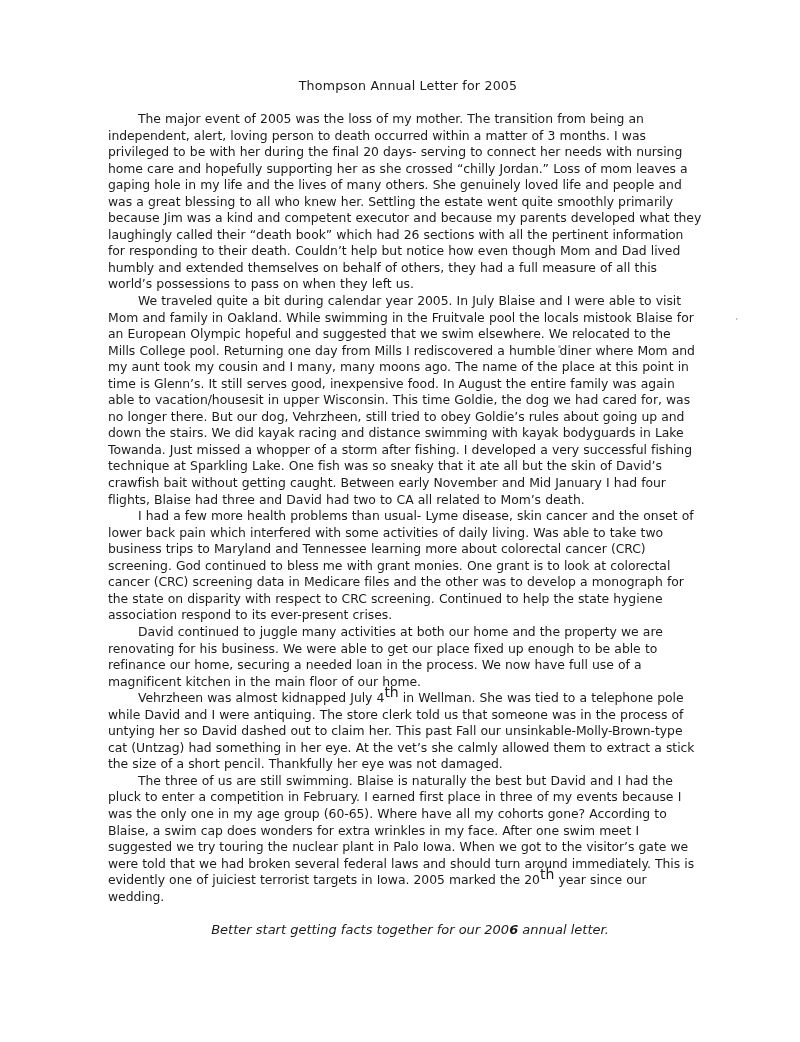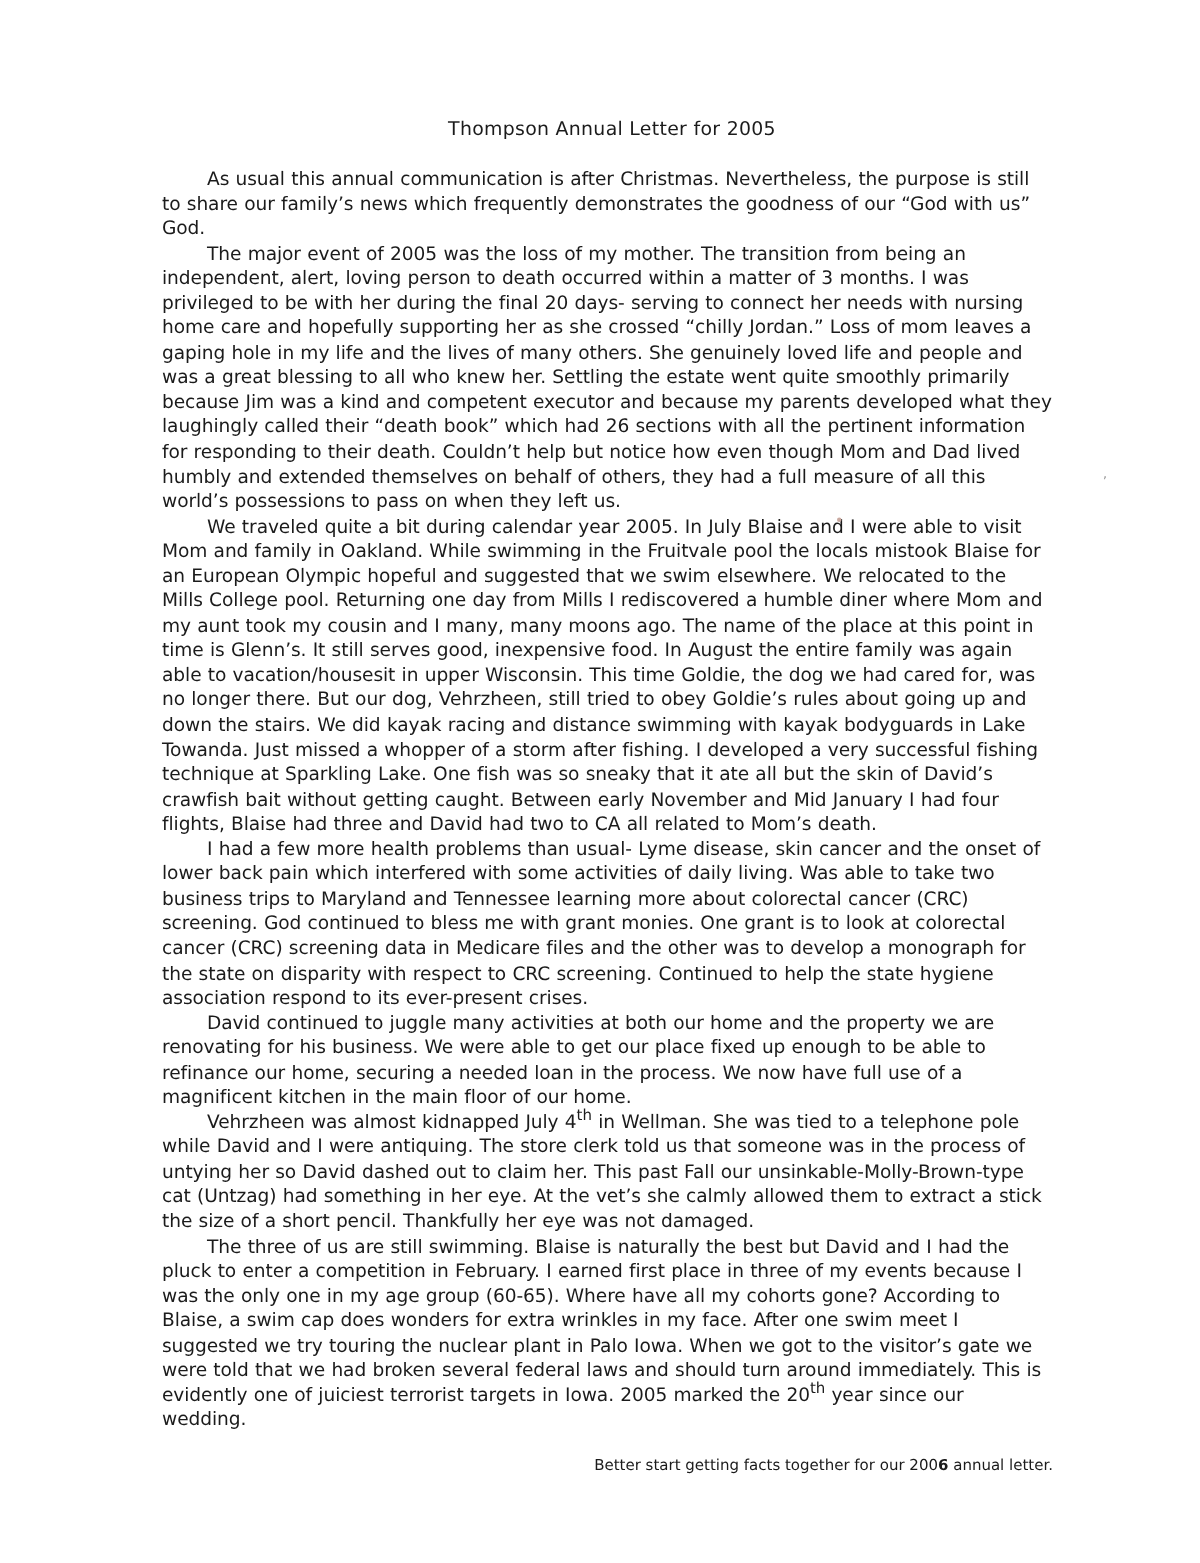--- a/index.html
+++ b/index.html
@@ -32,27 +32,28 @@
   .body-text p {
     margin: 0;
     font-size: 12.4px;
     line-height: 1.335;
     text-align: left;
     text-indent: 30px;
     letter-spacing: -0.05px;
     word-spacing: 0.3px;
   }
   .closing {
-    text-align: right;
-    font-size: 10px;
+    text-align: center;
+    font-size: 13px;
     margin-top: 17px;
     padding-left: 10px;
+    font-style: italic;
   }
   sup {
-    font-size: 10px;
+    font-size: 14px;
     vertical-align: super;
     line-height: 0;
   }
   .bold-year {
     font-weight: bold;
   }
   .scan-mark {
     position: absolute;
     color: #9a9a9a;
     font-size: 9px;
@@ -73,21 +74,20 @@
   }
 </style>
 </head>
 <body>
 
 <div class="page">
 
   <div class="doc-title">Thompson Annual Letter for 2005</div>
 
   <div class="body-text">
-    <p>As usual this annual communication is after Christmas.  Nevertheless, the purpose is still to share our family’s news which frequently demonstrates the goodness of our “God with us” God.</p>
     <p>The major event of 2005 was the loss of my mother.  The transition from being an independent, alert, loving person to death occurred within a matter of 3 months.  I was privileged to be with her during the final 20 days- serving to connect her needs with nursing home care and hopefully supporting her as she crossed “chilly Jordan.”  Loss of mom leaves a gaping hole in my life and the lives of many others.  She genuinely loved life and people and was a great blessing to all who knew her.  Settling the estate went quite smoothly primarily because Jim was a kind and competent executor and because my parents developed what they laughingly called their “death book” which had 26 sections with all the pertinent information for responding to their death.  Couldn’t help but notice how even though Mom and Dad lived humbly and extended themselves on behalf of others, they had a full measure of all this world’s possessions to pass on when they left us.</p>
     <p>We traveled quite a bit during calendar year 2005.  In July Blaise and I were able to visit Mom and family in Oakland.  While swimming in the Fruitvale pool the locals mistook Blaise for an European Olympic hopeful and suggested that we swim elsewhere.  We relocated to the Mills College pool.  Returning one day from Mills I rediscovered a humble diner where Mom and my aunt took my cousin and I many, many moons ago.  The name of the place at this point in time is Glenn’s.  It still serves good, inexpensive food.  In August the entire family was again able to vacation/housesit in upper Wisconsin.  This time Goldie, the dog we had cared for, was no longer there.  But our dog, Vehrzheen, still tried to obey Goldie’s rules about going up and down the stairs.  We did kayak racing and distance swimming with kayak bodyguards in Lake Towanda.  Just missed a whopper of a storm after fishing.  I developed a very successful fishing technique at Sparkling Lake.  One fish was so sneaky that it ate all but the skin of David’s crawfish bait without getting caught.  Between early November and Mid January I had four flights, Blaise had three and David had two to CA all related to Mom’s death.</p>
     <p>I had a few more health problems than usual- Lyme disease, skin cancer and the onset of lower back pain which interfered with some activities of daily living.  Was able to take two business trips to Maryland and Tennessee learning more about colorectal cancer (CRC) screening.  God continued to bless me with grant monies.  One grant is to look at colorectal cancer (CRC) screening data in Medicare files and the other was to develop a monograph for the state on disparity with respect to CRC screening.  Continued to help the state hygiene association respond to its ever-present crises.</p>
     <p>David continued to juggle many activities at both our home and the property we are renovating for his business.  We were able to get our place fixed up enough to be able to refinance our home, securing a needed loan in the process.  We now have full use of a magnificent kitchen in the main floor of our home.</p>
     <p><span>Vehrzheen was almost kidnapped July 4</span><sup>th</sup><span> in Wellman.  She was tied to a telephone pole while David and I were antiquing.   The store clerk told us that someone was in the process of untying her so David dashed out to claim her.  This past Fall our unsinkable-Molly-Brown-type cat (Untzag) had something in her eye.   At the vet’s she calmly allowed them to extract a stick the size of a short pencil.  Thankfully her eye was not damaged.</span></p>
     <p><span>The three of us are still swimming.  Blaise is naturally the best but David and I had the pluck to enter a competition in February.  I earned first place in three of my events because I was the only one in my age group (60-65).  Where have all my cohorts gone? According to Blaise, a swim cap does wonders for extra wrinkles in my face.  After one swim meet I suggested we try touring the nuclear plant in Palo Iowa.   When we got to the visitor’s gate we were told that we had broken several federal laws and should turn around immediately.  This is evidently one of juiciest terrorist targets in Iowa.  2005 marked the 20</span><sup>th</sup><span> year since our wedding.</span></p>
   </div>
 
   <div class="closing"><span>Better start getting facts together for our 200</span><span class="bold-year">6</span><span> annual letter.</span></div>
 

